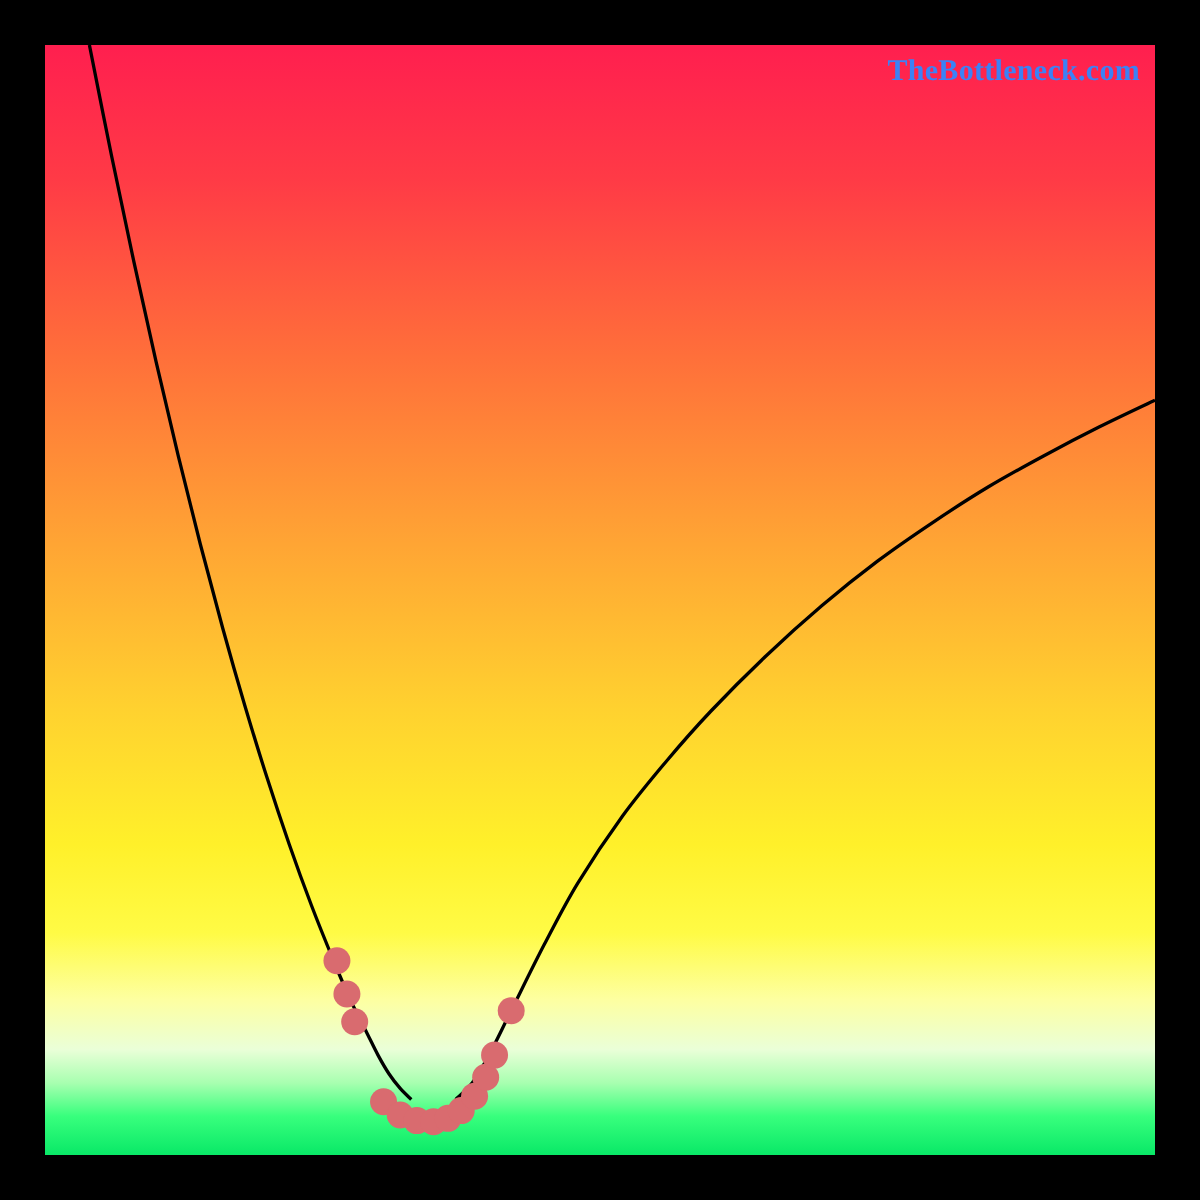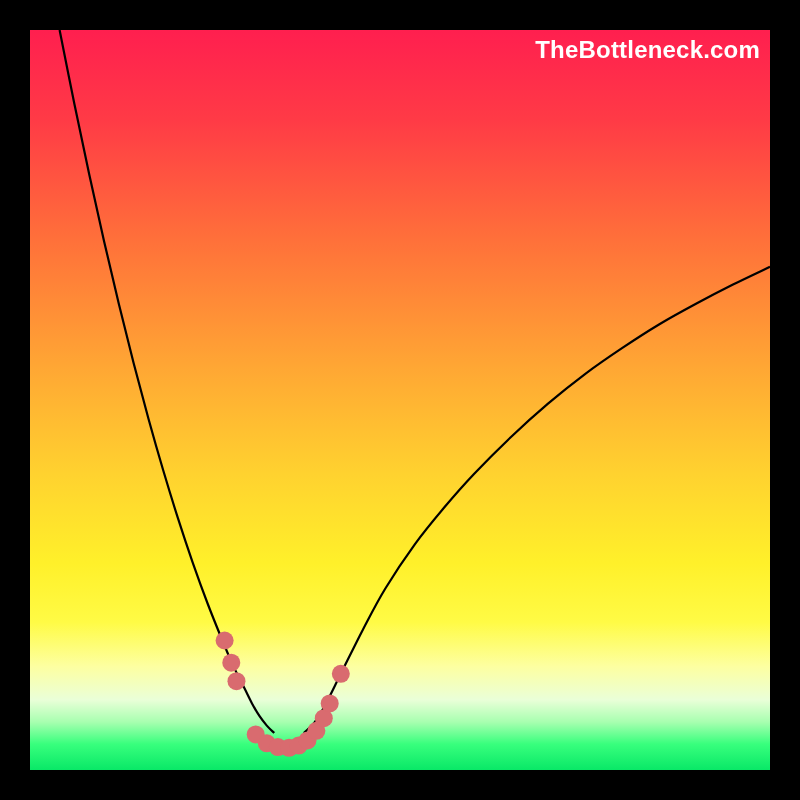--- a/index.html
+++ b/index.html
@@ -26,25 +26,26 @@
     overflow: hidden;
   }
   .gradient {
     position: absolute;
     left: 0; top: 0; width: 100%; height: 100%;
   }
   .watermark {
     position: absolute;
     top: 6px;
     right: 10px;
-    color: #ffffff;
-    font-size: 24px;
+    color: #3b82f6;
+    font-size: 20px;
     font-weight: 600;
     letter-spacing: 0.2px;
     user-select: none;
+    font-family: Liberation Serif, serif;
   }
   svg.curves {
     position: absolute;
     left: 0; top: 0;
     width: 100%;
     height: 100%;
   }
 </style>
 </head>
 <body>

